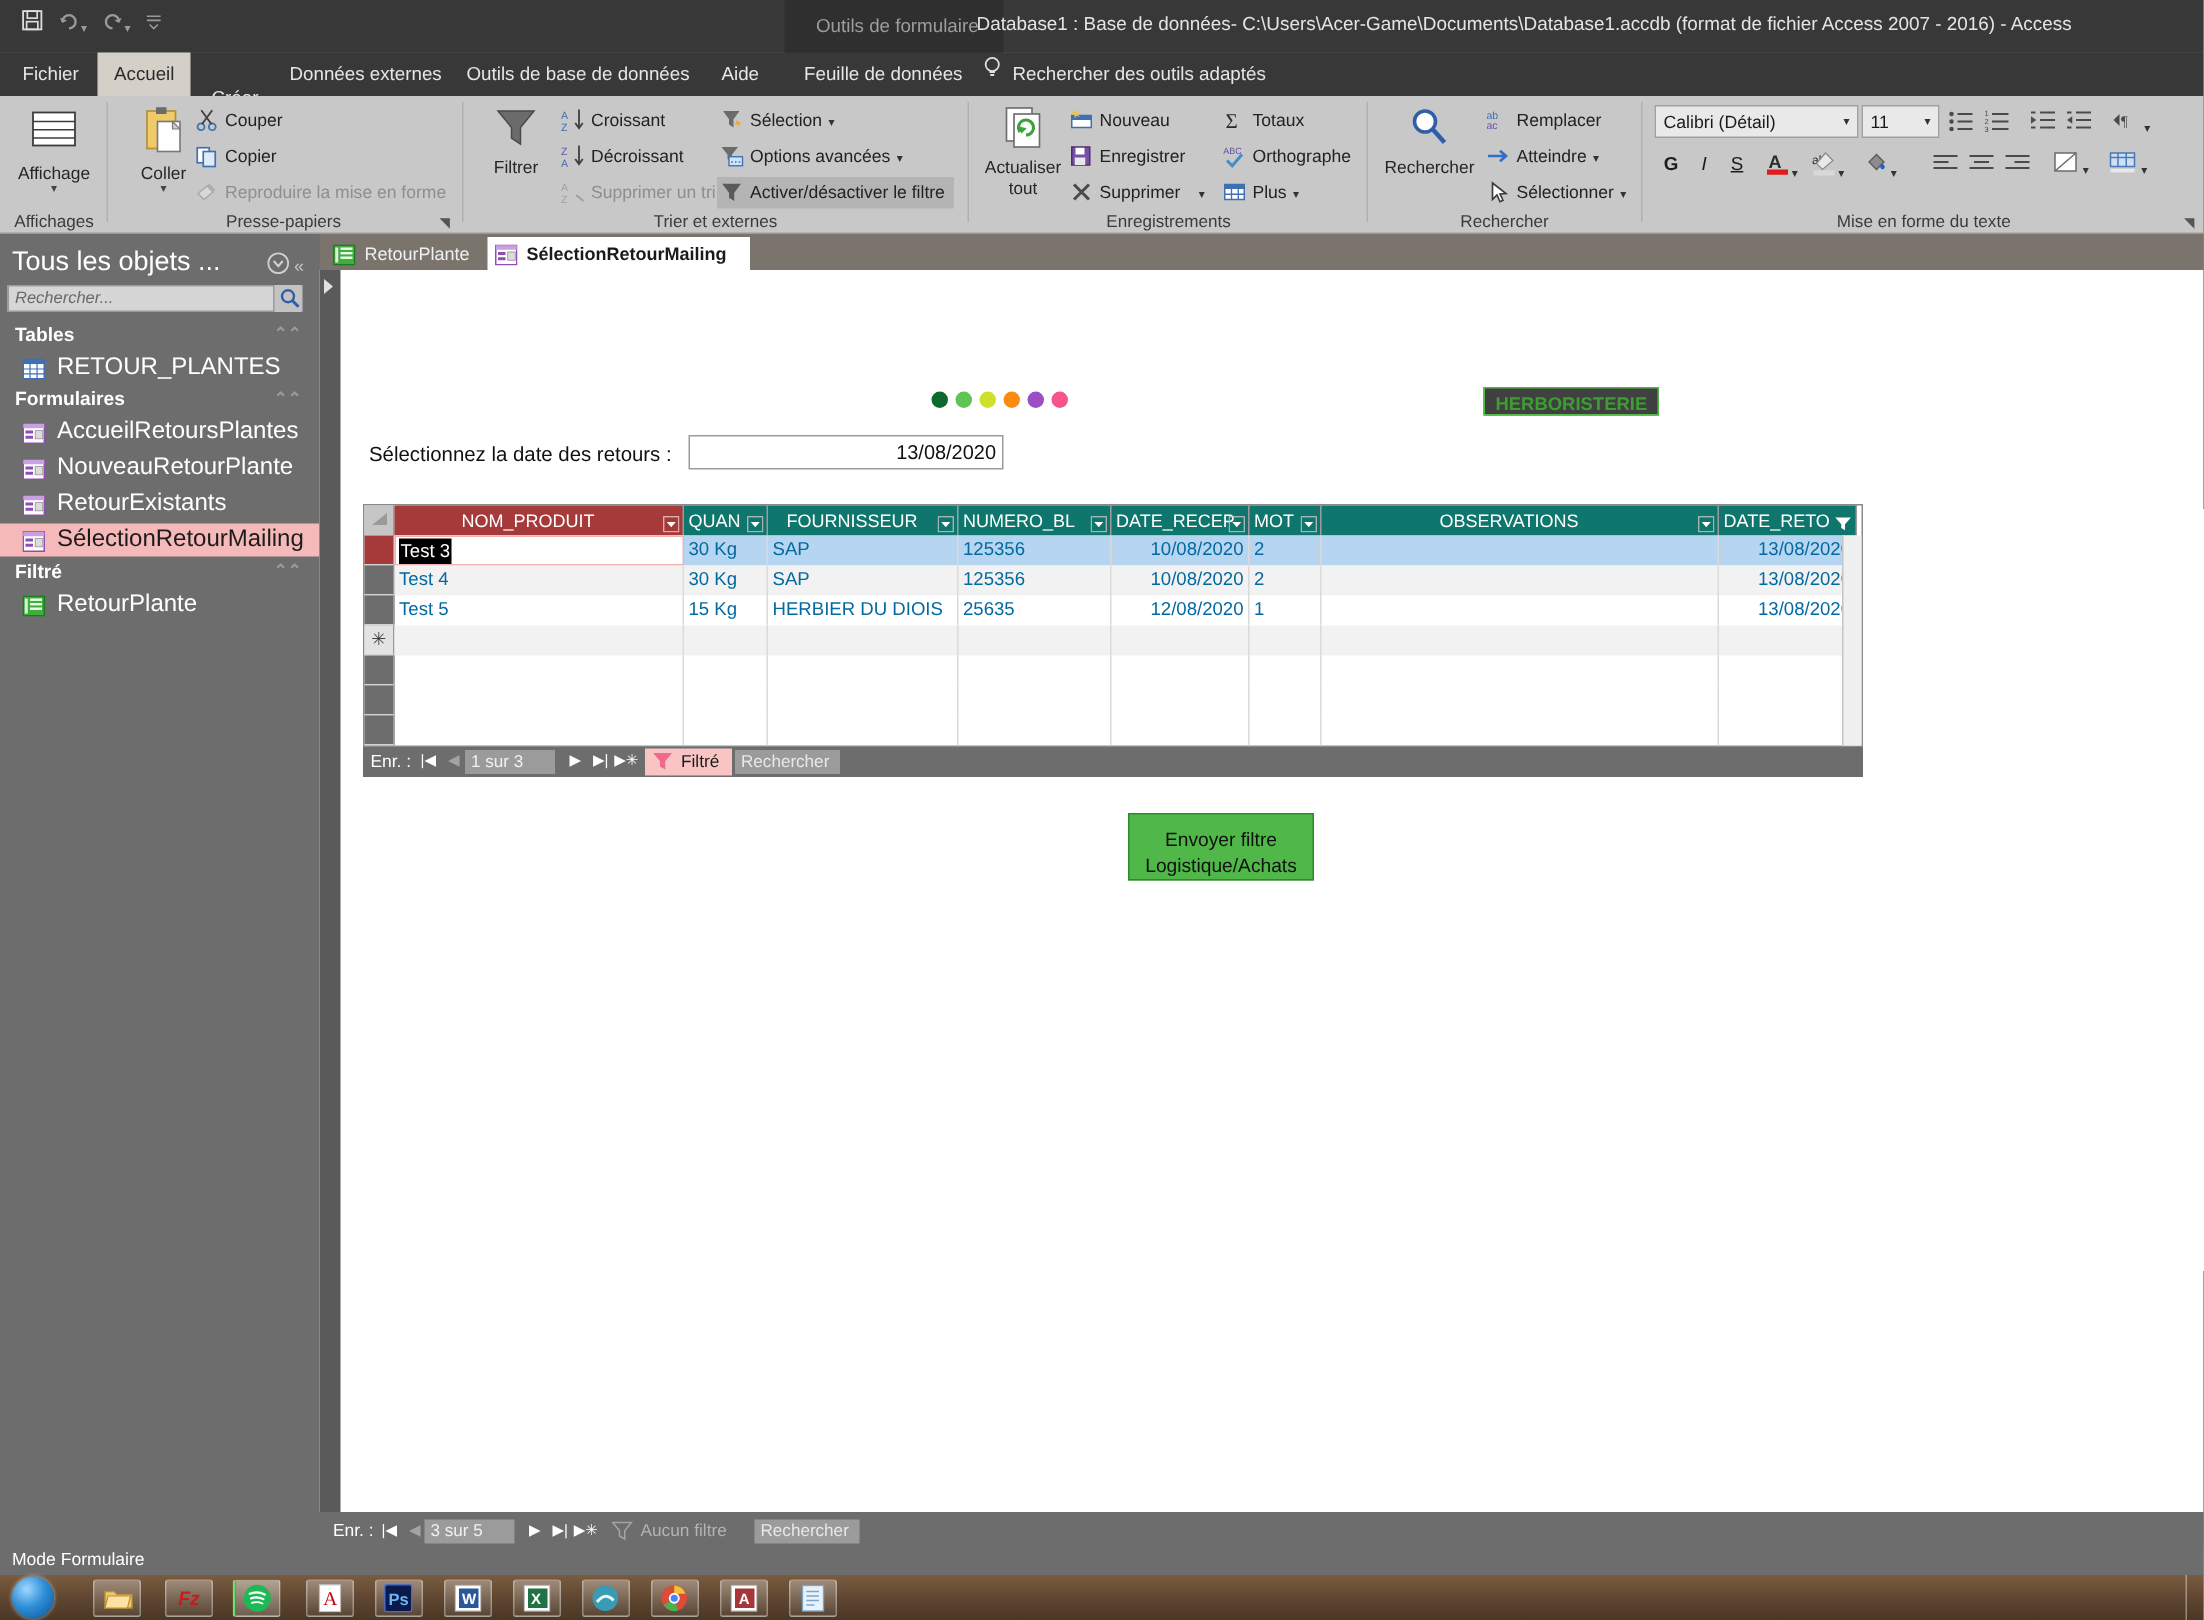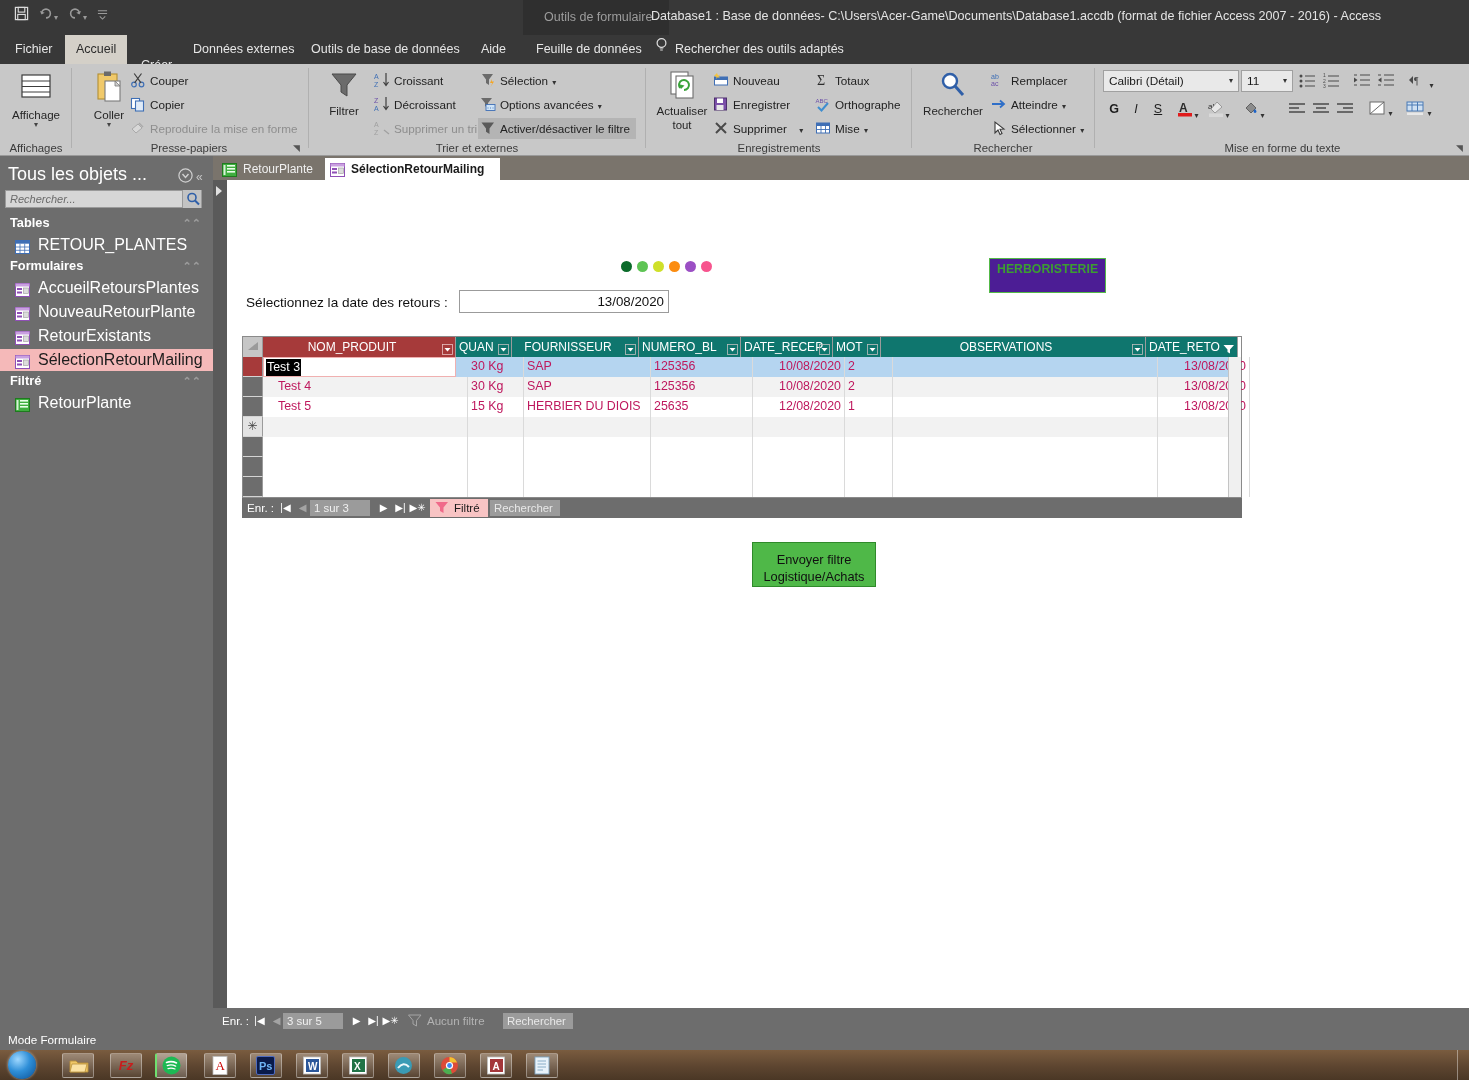--- a/index.html
+++ b/index.html
@@ -157,22 +157,22 @@
   }
 
   .form-title {
     position: absolute; color: #5fba47; font-weight: bold; text-align: center;
     font-size: 19.5px; line-height: 26px; letter-spacing: 0.1px;
   }
   .dots { position: absolute; display: flex; gap: 5px; }
   .dot { width: 11px; height: 11px; border-radius: 50%; }
   .badge {
     position: absolute; border: 1.3px solid #54b948; color: #3c9e31;
-    font-size: 12.3px; font-weight: bold; padding: 3px 7px 16px 7px;
-    background: #4c1d95; white-space: nowrap;
+    font-size: 12.3px; font-weight: bold; padding: 3px 7px 0 7px;
+    background: #404040; white-space: nowrap;
   }
   .field-label {
     position: absolute; font-size: 13.6px; color: #111; white-space: nowrap;
   }
   .date-input {
     position: absolute; background: #ffffff; border: 1px solid #9b9b9b;
     font-size: 13.3px; color: #111; text-align: right; line-height: 21px;
     padding-right: 4px;
   }
 
@@ -198,22 +198,22 @@
     position: absolute; left: 0; width: 20px; height: 20px;
     background: #6d6d6d; border-right: 1px solid #9b9b9b; border-bottom: 1px solid #d4d4d4;
   }
   .rowselect.current { background: #a63a3a; }
   .rowselect.newrec { background: #e3e3e3; color: #444; text-align: center; font-size: 12px; line-height: 18px; }
   .drow { position: absolute; left: 20px; height: 20px; }
   .drow.selected { background: #b5d5f0; }
   .drow.alt { background: #f2f2f2; }
   .dcell {
     position: absolute; top: 0; height: 20px; line-height: 19px;
-    font-size: 12.4px; color: #be185d; border-right: 1px solid #dadada;
-    overflow: hidden; white-space: nowrap; padding: 0 3px; margin-left: 12px;
+    font-size: 12.4px; color: #0369a1; border-right: 1px solid #dadada;
+    overflow: hidden; white-space: nowrap; padding: 0 3px;
   }
   .dcell.right { text-align: right; }
   .editbox {
     position: absolute; top: 0; height: 20px; background: #fff;
     border: 1px solid #f0b0b0;
   }
   .editbox .sel-text {
     position: absolute; left: 2px; top: 1px; background: #000; color: #fff;
     font-size: 12.4px; line-height: 17px; padding: 0 1px;
   }
@@ -544,21 +544,21 @@
     <div class="smbtn" style="left:166px; top:54px;">
       <span class="smicon">
         <svg width="16" height="16" viewBox="0 0 16 16">
             <rect x="1.5" y="3" width="13" height="10" fill="#fff" stroke="#3f6fb5" stroke-width="1"></rect>
             <rect x="1.5" y="3" width="13" height="3" fill="#3f6fb5"></rect>
             <line x1="6" y1="6" x2="6" y2="13" stroke="#3f6fb5" stroke-width="0.9"></line>
             <line x1="10.5" y1="6" x2="10.5" y2="13" stroke="#3f6fb5" stroke-width="0.9"></line>
             <line x1="1.5" y1="9.5" x2="14.5" y2="9.5" stroke="#3f6fb5" stroke-width="0.9"></line>
           </svg>
       </span>
-      <span>Mise</span>
+      <span>Plus</span>
       <span class="caret" style="color:#333;">▾</span>
     </div>
     <div class="grp-title">Enregistrements</div>
   </div>
   <div class="grp-sep" style="left:911px;"></div>
 
   <div class="grp" style="left:913px; width:180px;">
     <div class="bigbtn" style="left:2px; top:6px; width:76px;">
       <span>
         <svg width="30" height="30" viewBox="0 0 30 30">

